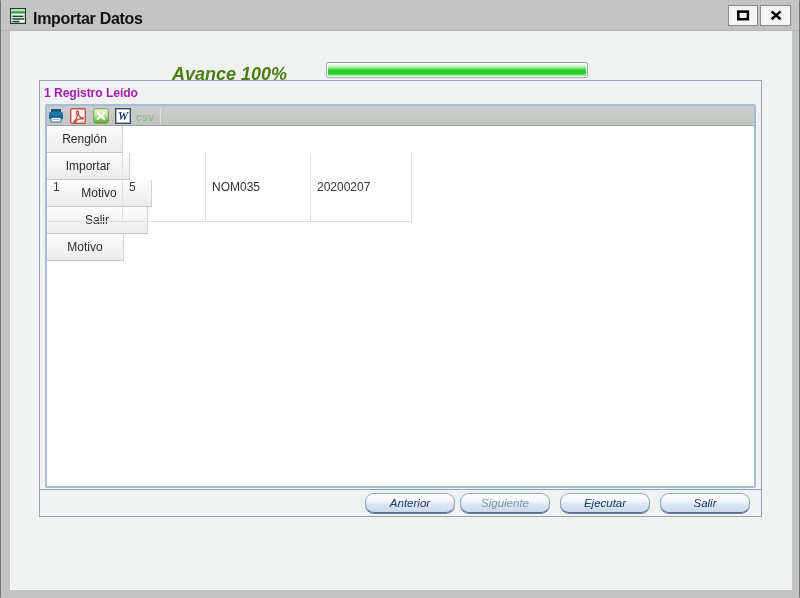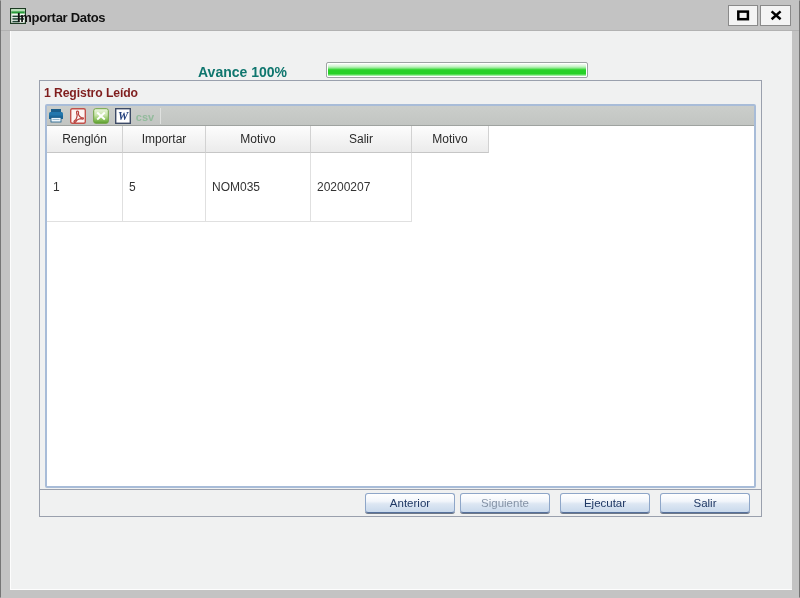--- a/index.html
+++ b/index.html
@@ -1,42 +1,42 @@
 <!DOCTYPE html>
 <html><head>
 <meta charset="utf-8">
 <style>
   * { margin:0; padding:0; box-sizing:border-box; }
   body { width:800px; height:598px; font-family:"Liberation Sans", sans-serif; }
   .window { position:relative; width:800px; height:598px; background:#c3c3c3; border:1px solid #757575; border-top-color:#c3c3c3; border-bottom-color:#c3c3c3; }
   .titlebar { position:absolute; left:1px; top:0; right:1px; height:30px; }
   .title-icon { position:absolute; left:8px; top:7px; }
-  .title-text { position:absolute; left:15px; top:9px; font-size:13px; font-weight:bold; color:#111; letter-spacing:-0.3px; }
+  .title-text { position:absolute; left:31px; top:9px; font-size:16px; font-weight:bold; color:#111; letter-spacing:-0.3px; }
   .winbtn { position:absolute; top:4px; width:30px; height:21px; background:#f4f4f4; border:1px solid #8a8a8a; text-align:center; }
   .btn-max { left:726px; }
   .btn-close { left:758px; width:31px; }
   .tbseam { position:absolute; left:0; top:29px; width:798px; height:1px; background:#b2b2b2; }
   .content { position:absolute; left:9px; top:30px; width:782px; height:559px; background:#f0f1f1; border-left:1px solid #fdfdfd; border-bottom:1px solid #fdfdfd; }
   
-  .avance { position:absolute; left:126px; top:33px; width:150px; text-align:right; font-size:14px; font-weight:bold; color:#0f766e; }
+  .avance { position:absolute; left:126px; top:33px; width:150px; text-align:right; font-size:18px; font-weight:bold; color:#4d7c0f;font-style:italic; }
   .progress { position:absolute; left:315px; top:31px; width:262px; height:16px; border:1px solid #9da3a3; border-radius:2px; background:#fff; padding:1px; }
   .progress .fill { width:100%; height:100%; background:linear-gradient(to bottom,#f2fcf2 0%,#d2f6d2 18%,#97eb97 32%,#3bd73b 46%,#26d126 55%,#26d126 82%,#7ee67e 92%,#bff2bf 100%); }
   .panel { position:absolute; left:28px; top:49px; width:723px; height:437px; border:1px solid #9aa0ad; }
-  .panel-title { position:absolute; left:33px; top:55px; font-size:12.2px; font-weight:bold; color:#7f1d1d; letter-spacing:-0.1px; }
+  .panel-title { position:absolute; left:33px; top:55px; font-size:12.2px; font-weight:bold; color:#a21caf; letter-spacing:-0.1px; }
   .divider { position:absolute; left:28px; top:458px; width:723px; height:1px; background:#9aa0ad; }
   .tablebox { position:absolute; left:34px; top:73px; width:711px; height:384px; background:#fff; border:2px solid #a8bcd8; border-radius:2px; overflow:hidden; }
   .toolbar { position:relative; height:20px; background:linear-gradient(#cbcecb,#c2c5c2); border-bottom:1px solid #9fa3a0; }
   .toolbar .ic { position:absolute; top:2px; }
   .tsep { position:absolute; left:113px; top:2px; width:1px; height:16px; background:#999d9a; border-right:1px solid #dfe1df; }
-  .thead { display:flex; height:27px; }
+  .thead { display:flex; height:27px;flex-direction:column; }
   .thead .hc { background:linear-gradient(#fdfdfd,#ebebeb); border-right:1px solid #d2d2d2; border-bottom:1px solid #c6c6c6; font-size:12px; color:#2a2a2a; text-align:center; line-height:26px; height:27px; }
   .trow { display:flex; height:69px; }
   .trow .dc { border-right:1px solid #e0e0e0; border-bottom:1px solid #e0e0e0; font-size:12px; color:#333; padding-left:6px; display:flex; align-items:center; }
   .c1{width:76px;} .c2{width:83px;} .c3{width:105px;} .c4{width:101px;} .c5{width:134px;} .c6{width:131px;} .c7{width:77px;}
-  .btn { position:absolute; top:462px; width:90px; height:20px; border:1px solid #8ea6c8; border-bottom-color:#56719c; border-radius:3px; background:linear-gradient(#ffffff 0%,#f2f6fb 40%,#dde7f3 55%,#c9d9ec 100%); font-size:11.5px; color:#1f3864; text-align:center; line-height:18px; box-shadow:0 1px 0 #6e7888; }
+  .btn { position:absolute; top:462px; width:90px; height:20px; border:1px solid #8ea6c8; border-bottom-color:#56719c; border-radius:9px; background:linear-gradient(#ffffff 0%,#f2f6fb 40%,#dde7f3 55%,#c9d9ec 100%); font-size:11.5px; color:#1f3864; text-align:center; line-height:18px; box-shadow:0 1px 0 #6e7888;font-style:italic; }
   .btn.dis { color:#8593a6; }
 </style>
 </head>
 <body>
 <div class="window">
   <div class="titlebar">
     <svg class="title-icon" width="16" height="16" viewBox="0 0 16 16">
       <rect x="0.6" y="0.6" width="14.8" height="14.8" fill="#f4faf4" stroke="#1c3a22" stroke-width="1.2"></rect>
       <rect x="1.3" y="1.3" width="13.4" height="2" fill="#b5e2b5"></rect>
       <rect x="1.3" y="3.3" width="13.4" height="2.2" fill="#279a39"></rect>

